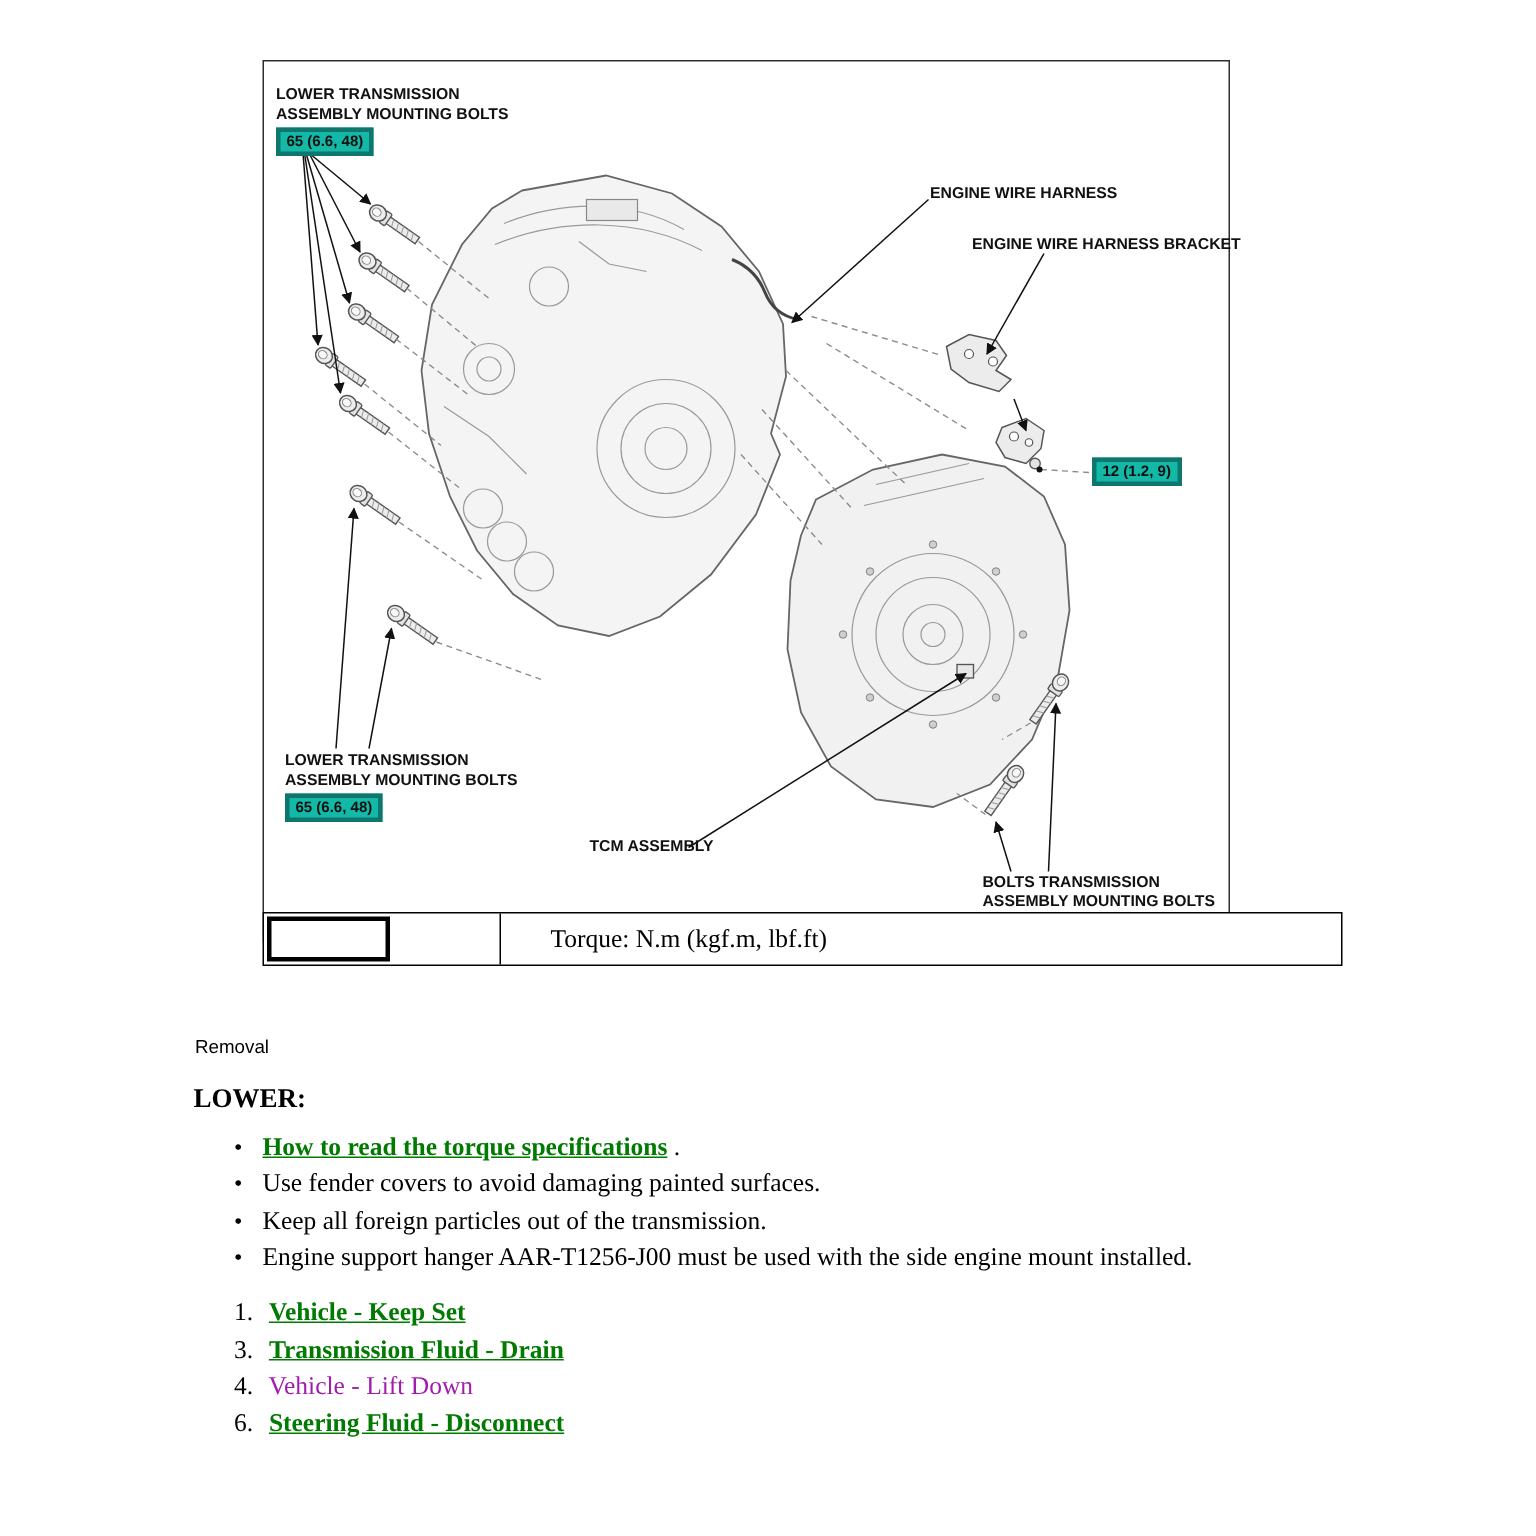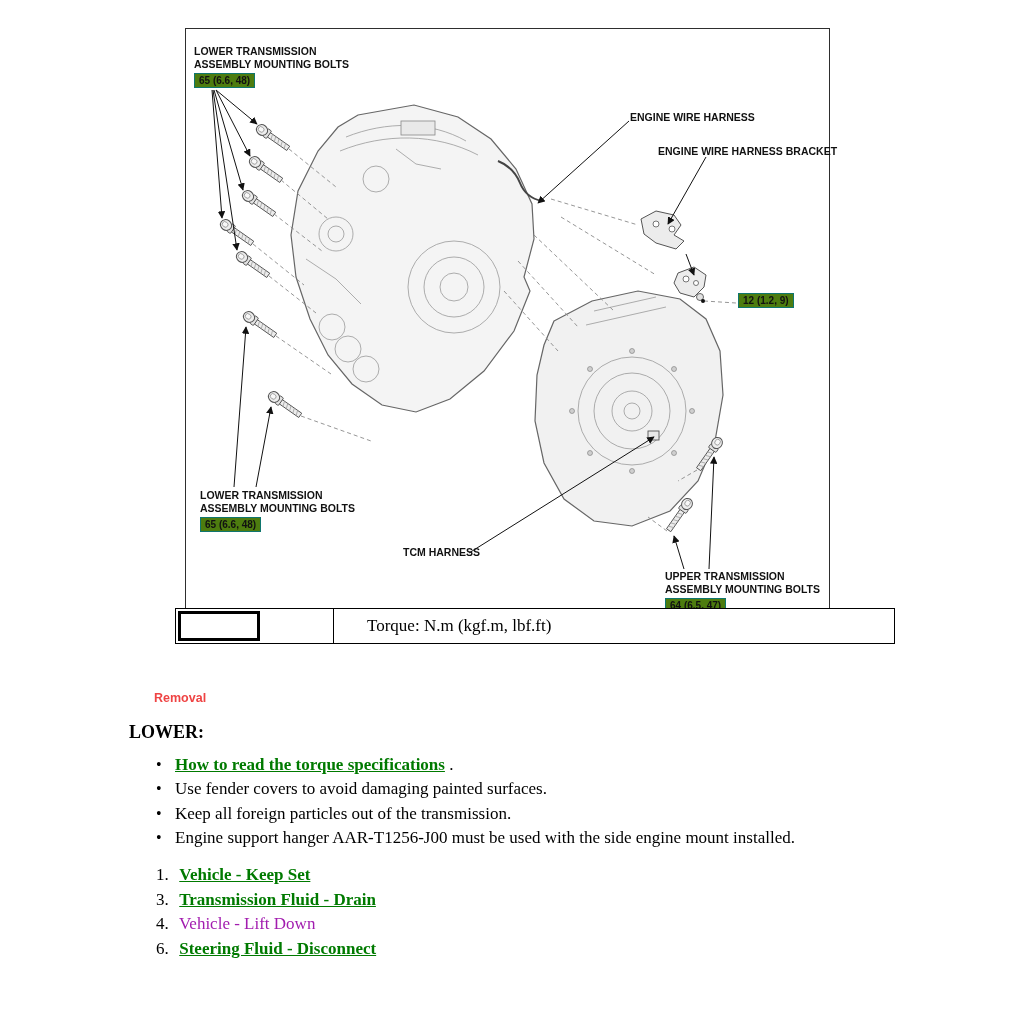--- a/index.html
+++ b/index.html
@@ -1,25 +1,25 @@
 <!DOCTYPE html>
 <html><head>
 <meta charset="utf-8">
 <style>
   html,body{margin:0;padding:0;background:#fff;}
   .page{position:relative;width:1024px;height:1024px;background:#fff;overflow:hidden;
         font-family:"Liberation Serif", serif;color:#000;}
 
   
-  .diagram-box{position:absolute;left:175px;top:28px;width:643px;height:586px;
-               border:1px solid #2e2e2e;background:#fff;margin-left:10px;}
+  .diagram-box{position:absolute;left:175px;top:40px;width:643px;height:586px;
+               border:1px solid #2e2e2e;background:#fff;}
   .diagram-box svg{position:absolute;left:0;top:0;width:100%;height:100%;}
   .dlabel{position:absolute;font-family:"Liberation Sans",sans-serif;font-weight:bold;
           font-size:10.5px;line-height:1.2;color:#111;white-space:nowrap;}
-  .torque-box{position:absolute;border:1px solid #0f766e;background:#4d7c0f;padding:1px 4px;
+  .torque-box{position:absolute;border:3px solid #0f766e;background:#14b8a6;padding:1px 4px;
               font-family:"Liberation Sans",sans-serif;font-weight:bold;font-size:10px;
               color:#111;white-space:nowrap;}
   .pos-tl-label{left:8px;top:16px;}
   .pos-tl-torque{left:8px;top:44px;}
   .pos-ewh{left:444px;top:82px;}
   .pos-ewhb{left:472px;top:116px;}
   .pos-bracket-torque{left:552px;top:264px;}
   .pos-bl-label{left:14px;top:460px;}
   .pos-bl-torque{left:14px;top:488px;}
   .pos-tcm{left:217px;top:517px;}
@@ -30,22 +30,22 @@
   .legend{position:absolute;left:175px;top:608px;width:718px;height:34px;
           border:1px solid #000;display:flex;background:#fff;gap:28px;}
   .legend-left{width:157px;border-right:1px solid #000;position:relative;}
   .legend-symbol{position:absolute;left:2px;top:2px;width:76px;height:24px;
                  border:3px solid #000;background:#fff;}
   .legend-right{flex:1;display:flex;align-items:center;padding-left:5px;
                 font-size:17px;}
 
   
   .removal-heading{position:absolute;left:130px;top:691px;
-                   font-family:"Liberation Sans",sans-serif;font-weight:bold;
-                   font-size:12.5px;color:#ef4444;margin-left:24px;}
+                   font-family:"Liberation Sans",sans-serif;font-weight:normal;
+                   font-size:12.5px;color:#000000;}
   .note-label{position:absolute;left:129px;top:722px;font-weight:bold;font-size:18px;}
   .notes-block{position:absolute;left:156px;top:755px;font-size:17px;}
   .note-row{display:flex;align-items:baseline;height:24.4px;}
   .bullet{width:19px;flex:0 0 19px;font-size:16px;}
   .green-link{color:#007a00;font-weight:bold;text-decoration:underline;cursor:pointer;}
   .steps-block{position:absolute;left:156px;top:865px;font-size:17px;}
   .step-row{height:24.6px;white-space:nowrap;}
   .step-num{display:inline-block;min-width:19px;}
   .step-plain{color:#a21caf;}
 </style>
@@ -179,24 +179,24 @@
     <div class="dlabel pos-ewhb">ENGINE WIRE HARNESS BRACKET</div>
 
     <div class="torque-box pos-bracket-torque">12 (1.2, 9)</div>
 
     <div class="dlabel pos-bl-label">
       <div>LOWER TRANSMISSION</div>
       <div>ASSEMBLY MOUNTING BOLTS</div>
     </div>
     <div class="torque-box pos-bl-torque">65 (6.6, 48)</div>
 
-    <div class="dlabel pos-tcm">TCM HARNESS</div>
+    <div class="dlabel pos-tcm">TCM ASSEMBLY</div>
 
     <div class="dlabel pos-upper-label">
-      <div>UPPER TRANSMISSION</div>
+      <div>BOLTS TRANSMISSION</div>
       <div>ASSEMBLY MOUNTING BOLTS</div>
     </div>
     <div class="torque-box pos-upper-torque">64 (6.5, 47)</div>
   </div>
 
   <div class="legend">
     <div class="legend-left">
       <div class="legend-symbol"></div>
     </div>
     <div class="legend-right">

